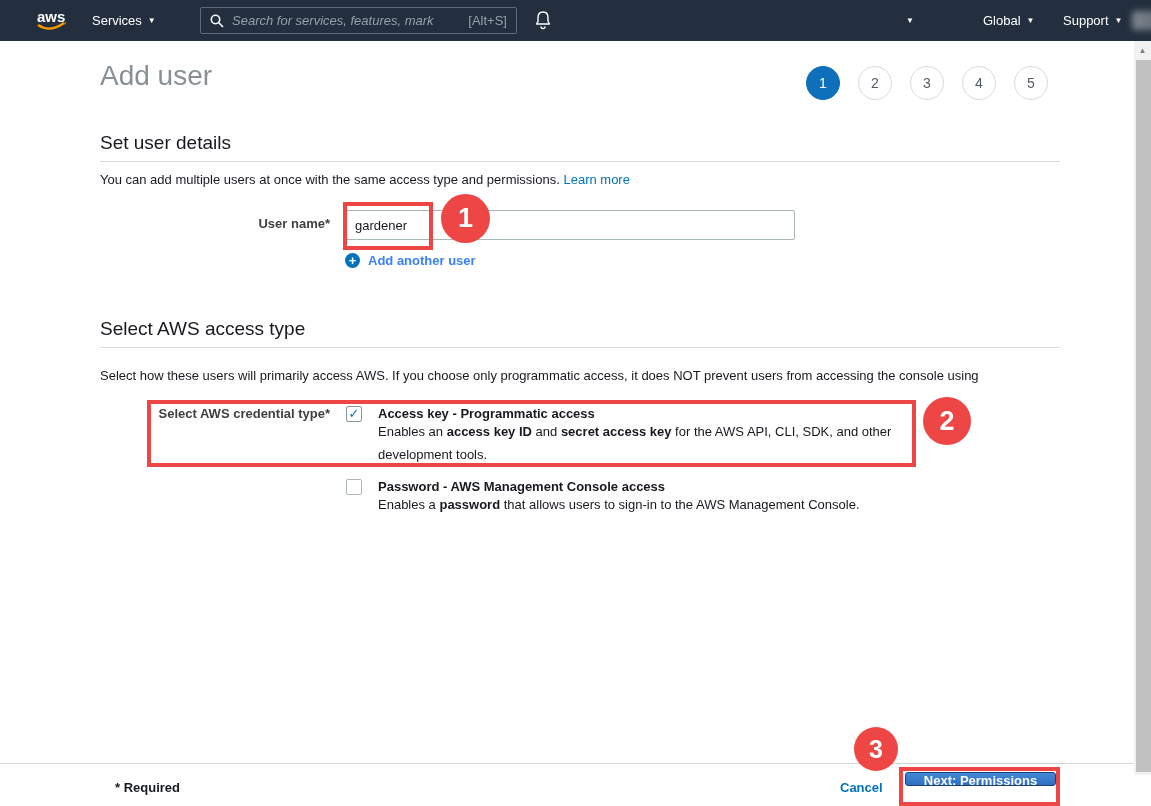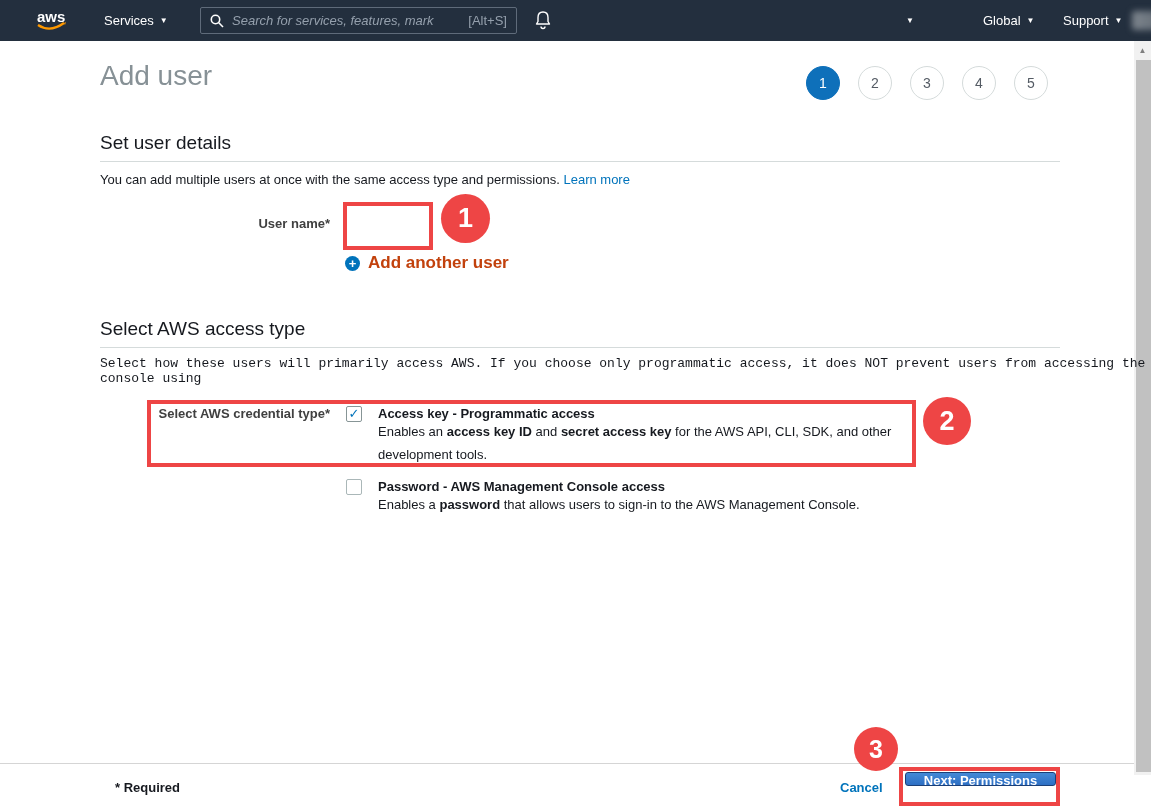--- a/index.html
+++ b/index.html
@@ -34,21 +34,21 @@
   .section-h { position:absolute; left:100px; font-size:19px; color:#16191f; font-weight:400; }
   .divider { position:absolute; left:100px; width:960px; height:1px; background:#d5dbdb; }
   .body-txt { position:absolute; font-size:13px; color:#16191f; }
   .lnk { color:#0073bb; text-decoration:none; cursor:pointer; }
 
   .form-label { position:absolute; left:100px; width:230px; text-align:right; font-size:13px; font-weight:bold; color:#404040; }
   .uname-input { position:absolute; left:345px; top:210px; width:450px; height:30px; border:1px solid #aab7b8; border-radius:2px; font-family:"Liberation Sans",sans-serif; font-size:13px; color:#16191f; padding:0 0 0 9px; outline:none; background:#fff; }
 
   .add-user-link { position:absolute; left:345px; top:253px; display:flex; align-items:center; gap:8px; cursor:pointer; }
   .plus-ic { width:15px; height:15px; border-radius:50%; background:#0073bb; color:#fff; font-size:13px; font-weight:bold; line-height:15px; text-align:center; }
-  .add-user-link b { color:#c2410c; font-size:17px; }
+  .add-user-link b { color:#3b82f6; font-size:13px; }
 
   .chk { position:absolute; width:16px; height:16px; background:#fff; border:1px solid #879596; border-radius:2px; text-align:center; line-height:14px; font-size:13px; color:#0073bb; font-weight:bold; cursor:pointer; }
   .opt-title { position:absolute; left:378px; font-size:13px; font-weight:bold; color:#16191f; }
   .opt-desc { position:absolute; left:378px; width:548px; font-size:13px; color:#16191f; line-height:23px; }
 
   
   .foot-line { position:absolute; left:0; top:763px; width:1134px; height:1px; background:#d5d5d5; }
   .required { position:absolute; left:115px; top:780px; font-size:13px; font-weight:bold; color:#16191f; }
   .cancel { position:absolute; left:840px; top:780px; font-size:13px; font-weight:bold; }
   .btn-next { position:absolute; left:905px; top:772px; width:151px; height:14px; border:1px solid #1b3f77; border-radius:3px;
@@ -65,21 +65,21 @@
 
   <div class="hdr">
     <div class="aws-logo">
       <svg width="36" height="26" viewBox="0 0 36 26">
         <text x="3" y="15" fill="#ffffff" font-size="15" font-weight="bold" font-family="Liberation Sans, sans-serif">aws</text>
         <path d="M4 18 Q 16 26 30 16" stroke="#ff9900" stroke-width="2.2" fill="none"></path>
         <path d="M30 16 l 2 -1 l -1 3 z" fill="#ff9900"></path>
       </svg>
     </div>
 
-    <div class="hdr-item" style="left:104px;">
+    <div class="hdr-item" style="left:92px;">
       <span>Services</span>
       <span class="caret">▼</span>
     </div>
 
     <div class="search-box">
       <svg width="14" height="14" viewBox="0 0 14 14">
         <circle cx="5.5" cy="5.5" r="4.2" stroke="#ffffff" stroke-width="1.6" fill="none"></circle>
         <line x1="8.8" y1="8.8" x2="13" y2="13" stroke="#ffffff" stroke-width="1.6"></line>
       </svg>
       <span class="search-ph">Search for services, features, mark</span>
@@ -124,30 +124,31 @@
   </div>
 
   <div class="section-h" style="top:132px;">Set user details</div>
   <div class="divider" style="top:161px;"></div>
 
   <div class="body-txt" style="left:100px; top:172px;">
     <span>You can add multiple users at once with the same access type and permissions. </span><a class="lnk">Learn more</a>
   </div>
 
   <div class="form-label" style="top:216px;">User name*</div>
+  <input class="uname-input" type="text" value="gardener" style="">
 
   <div class="add-user-link">
     <span class="plus-ic">+</span>
     <b>Add another user</b>
   </div>
 
   <div class="section-h" style="top:318px;">Select AWS access type</div>
   <div class="divider" style="top:347px;"></div>
 
-  <div class="body-txt" style="left:100px; top:356px;font-family:Liberation Mono, monospace;">Select how these users will primarily access AWS. If you choose only programmatic access, it does NOT prevent users from accessing the console using</div>
+  <div class="body-txt" style="left:100px; top:368px;">Select how these users will primarily access AWS. If you choose only programmatic access, it does NOT prevent users from accessing the console using</div>
 
   <div class="form-label" style="top:406px;">Select AWS credential type*</div>
 
   <div class="chk" style="left:346px; top:406px;">
     <span>✓</span>
   </div>
   <div class="opt-title" style="top:406px;">Access key - Programmatic access</div>
   <div class="opt-desc" style="top:420px;">
     <span>Enables an </span><b>access key ID</b><span> and </span><b>secret access key</b><span> for the AWS API, CLI, SDK, and other development tools.</span>
   </div>

